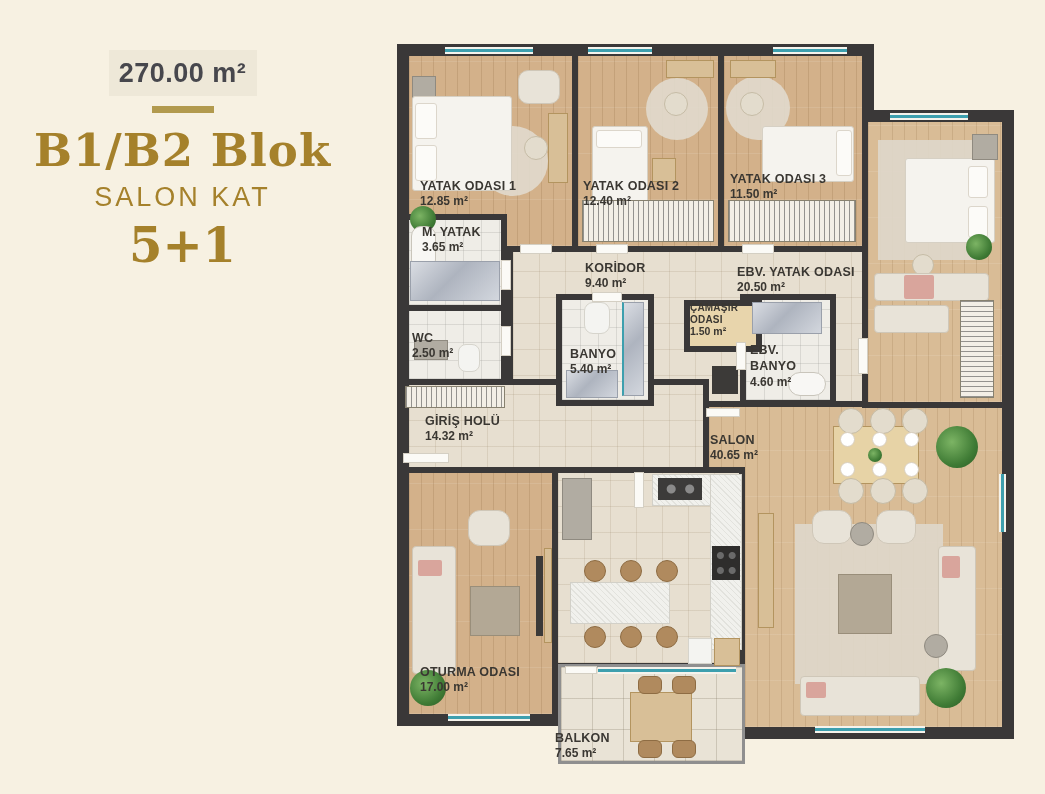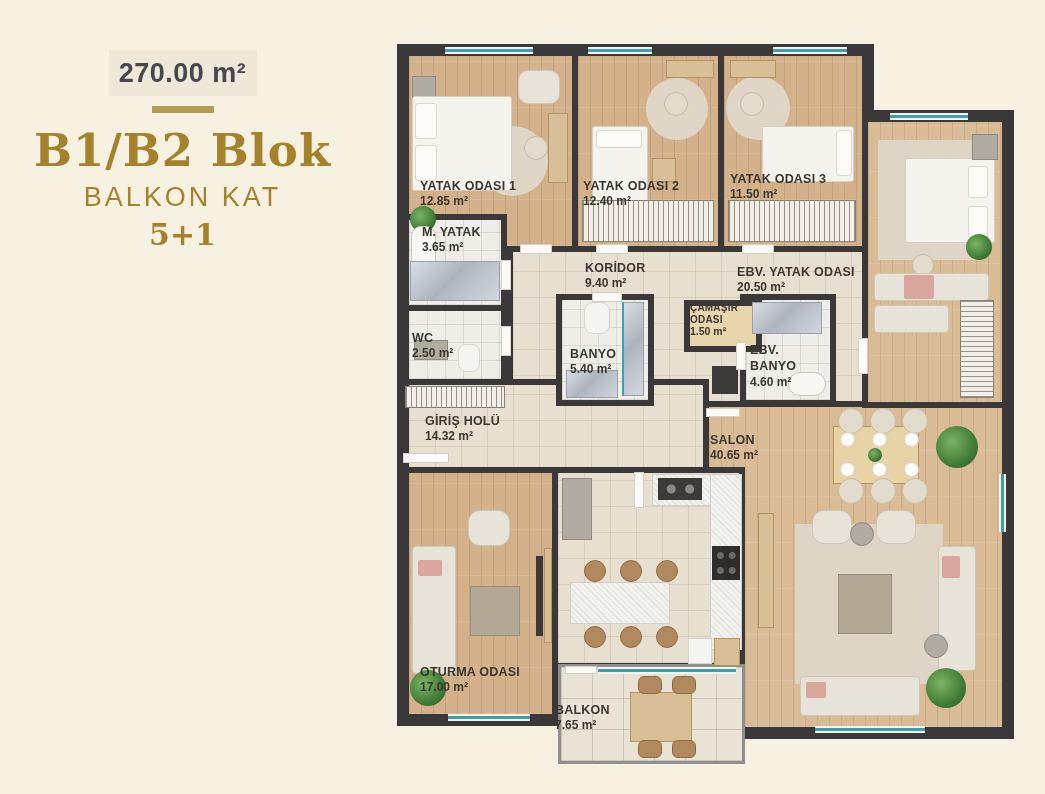--- a/index.html
+++ b/index.html
@@ -8,21 +8,21 @@
 
   
   #panel{position:absolute;left:10px;top:30px;width:345px;text-align:center;}
   .area-box{margin:12px auto 0;width:148px;height:46px;background:#eee8d8;
     display:flex;align-items:center;justify-content:center;
     font-size:27px;font-weight:bold;color:#47474d;letter-spacing:.5px;}
   .divider{margin:10px auto 0;width:62px;height:7px;background:#b29a4e;}
   .blok-title{margin:14px 0 0;font-family:"DejaVu Serif",serif;font-weight:bold;
     font-size:45px;line-height:1.05;color:#a5812b;letter-spacing:1px;}
   .floor-sub{margin:8px 0 0;font-size:27px;font-weight:normal;color:#a5812b;letter-spacing:3px;}
-  .unit-type{margin:4px 0 0;font-family:"DejaVu Serif",serif;font-weight:bold;font-size:30px;color:#a5812b;}
+  .unit-type{margin:4px 0 0;font-family:"DejaVu Serif",serif;font-weight:bold;font-size:48px;color:#a5812b;}
 
   
   .wall{position:absolute;background:#3a3838;}
   .room{position:absolute;box-sizing:border-box;border:6px solid #3a3838;}
   .wood{background-color:#d3b18a;background-image:
     repeating-linear-gradient(90deg,rgba(125,88,46,.18) 0 1px,transparent 1px 12px),
     repeating-linear-gradient(0deg,rgba(255,255,255,.10) 0 1px,transparent 1px 46px);}
   .wood2{background-color:#d9bc96;background-image:
     repeating-linear-gradient(90deg,rgba(125,88,46,.16) 0 1px,transparent 1px 12px),
     repeating-linear-gradient(0deg,rgba(255,255,255,.10) 0 1px,transparent 1px 46px);}
@@ -88,21 +88,21 @@
 <body>
 
 <div id="stage">
 
   <aside id="panel">
     <div class="area-box">
       <span>270.00 m²</span>
     </div>
     <div class="divider"></div>
     <h1 class="blok-title">B1/B2 Blok</h1>
-    <h2 class="floor-sub">BALKON KAT</h2>
+    <h2 class="floor-sub">SALON KAT</h2>
     <div class="unit-type">5+1</div>
   </aside>
 
   <div class="wall" style="left:397px;top:36px;width:477px;height:6px;"></div>
   <div class="wall" style="left:397px;top:36px;width:6px;height:682px;"></div>
   <div class="wall" style="left:868px;top:36px;width:6px;height:72px;"></div>
   <div class="wall" style="left:862px;top:102px;width:152px;height:6px;"></div>
   <div class="wall" style="left:1008px;top:102px;width:6px;height:629px;"></div>
   <div class="wall" style="left:397px;top:712px;width:167px;height:6px;"></div>
   <div class="wall" style="left:703px;top:725px;width:311px;height:6px;"></div>
@@ -298,18 +298,18 @@
     <span class="larea">14.32 m²</span>
   </div>
   <div class="lbl" style="left:710px;top:424px;width:110px;">
     <span class="lname">SALON</span>
     <span class="larea">40.65 m²</span>
   </div>
   <div class="lbl" style="left:420px;top:656px;width:154px;">
     <span class="lname">OTURMA ODASI</span>
     <span class="larea">17.00 m²</span>
   </div>
-  <div class="lbl" style="left:555px;top:694px;width:90px;">
+  <div class="lbl" style="left:555px;top:722px;width:90px;">
     <span class="lname">BALKON</span>
     <span class="larea">7.65 m²</span>
   </div>
 
 </div>
 
 </body></html>

